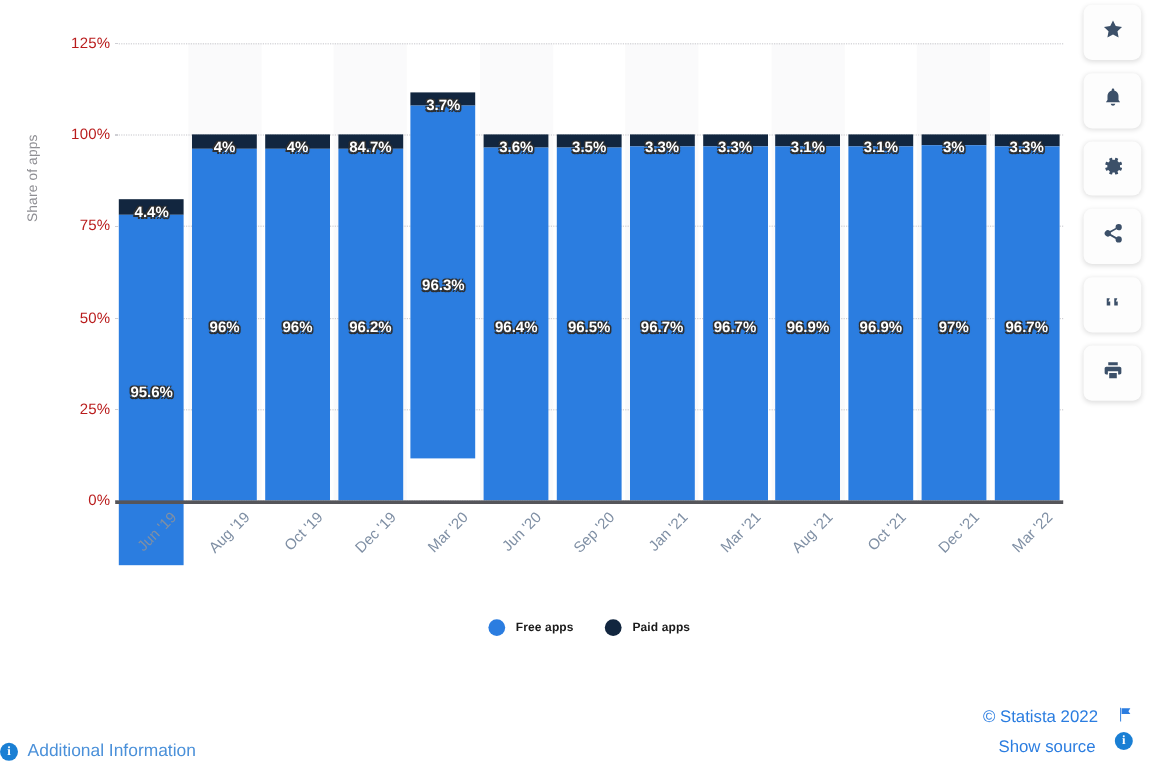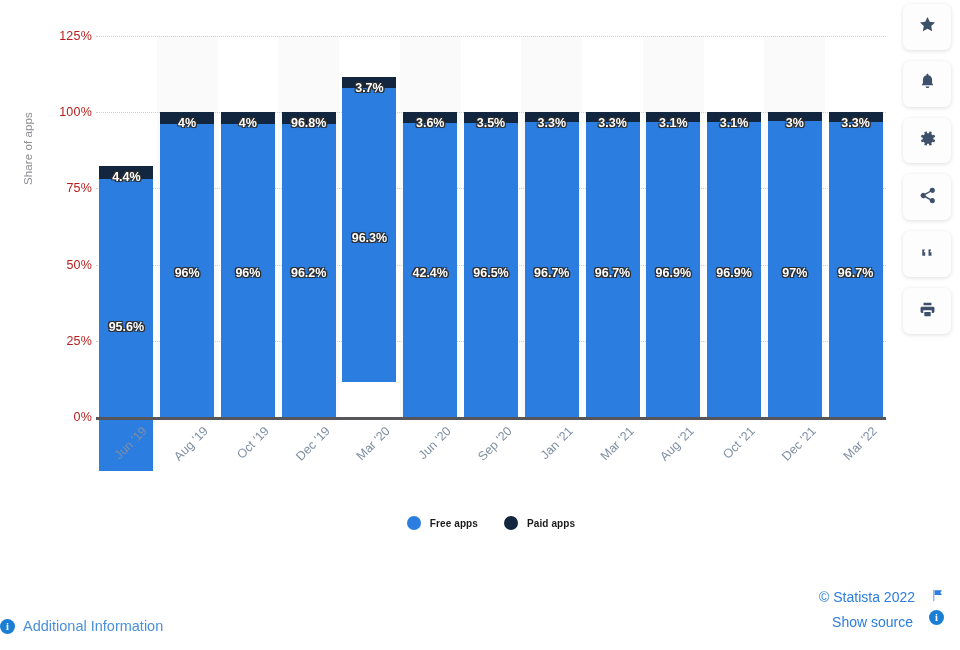--- a/index.html
+++ b/index.html
@@ -185,38 +185,38 @@
           <div class="seg-paid" style="height: 12.192px; background: rgb(18, 38, 63);"></div>
           <div class="seg-free" style="height: 292.608px; background: rgb(43, 125, 224);"></div>
           <div class="dlabel paid">4%</div>
           <div class="dlabel free">96%</div>
         </div>
       </div>
       <div class="col" style="left: 182.308px; width: 60.7692px;">
         <div class="bar-stack" style="height: 304.8px;">
           <div class="seg-paid" style="height: 11.5824px; background: rgb(18, 38, 63);"></div>
           <div class="seg-free" style="height: 293.218px; background: rgb(43, 125, 224);"></div>
-          <div class="dlabel paid">96.8%</div>
+          <div class="dlabel paid">84.7%</div>
           <div class="dlabel free">96.2%</div>
         </div>
       </div>
       <div class="col" style="left: 243.077px; width: 60.7692px;">
         <div class="bar-stack" style="height: 340px;">
           <div class="seg-paid" style="height: 11.2776px; background: rgb(18, 38, 63);"></div>
           <div class="seg-free" style="height: 293.522px; background: rgb(43, 125, 224);"></div>
           <div class="dlabel paid">3.7%</div>
           <div class="dlabel free">96.3%</div>
         </div>
       </div>
       <div class="col" style="left: 303.846px; width: 60.7692px;">
         <div class="bar-stack" style="height: 304.8px;">
           <div class="seg-paid" style="height: 10.9728px; background: rgb(18, 38, 63);"></div>
           <div class="seg-free" style="height: 293.827px; background: rgb(43, 125, 224);"></div>
           <div class="dlabel paid">3.6%</div>
-          <div class="dlabel free">42.4%</div>
+          <div class="dlabel free">96.4%</div>
         </div>
       </div>
       <div class="col" style="left: 364.615px; width: 60.7692px;">
         <div class="bar-stack" style="height: 304.8px;">
           <div class="seg-paid" style="height: 10.668px; background: rgb(18, 38, 63);"></div>
           <div class="seg-free" style="height: 294.132px; background: rgb(43, 125, 224);"></div>
           <div class="dlabel paid">3.5%</div>
           <div class="dlabel free">96.5%</div>
         </div>
       </div>

